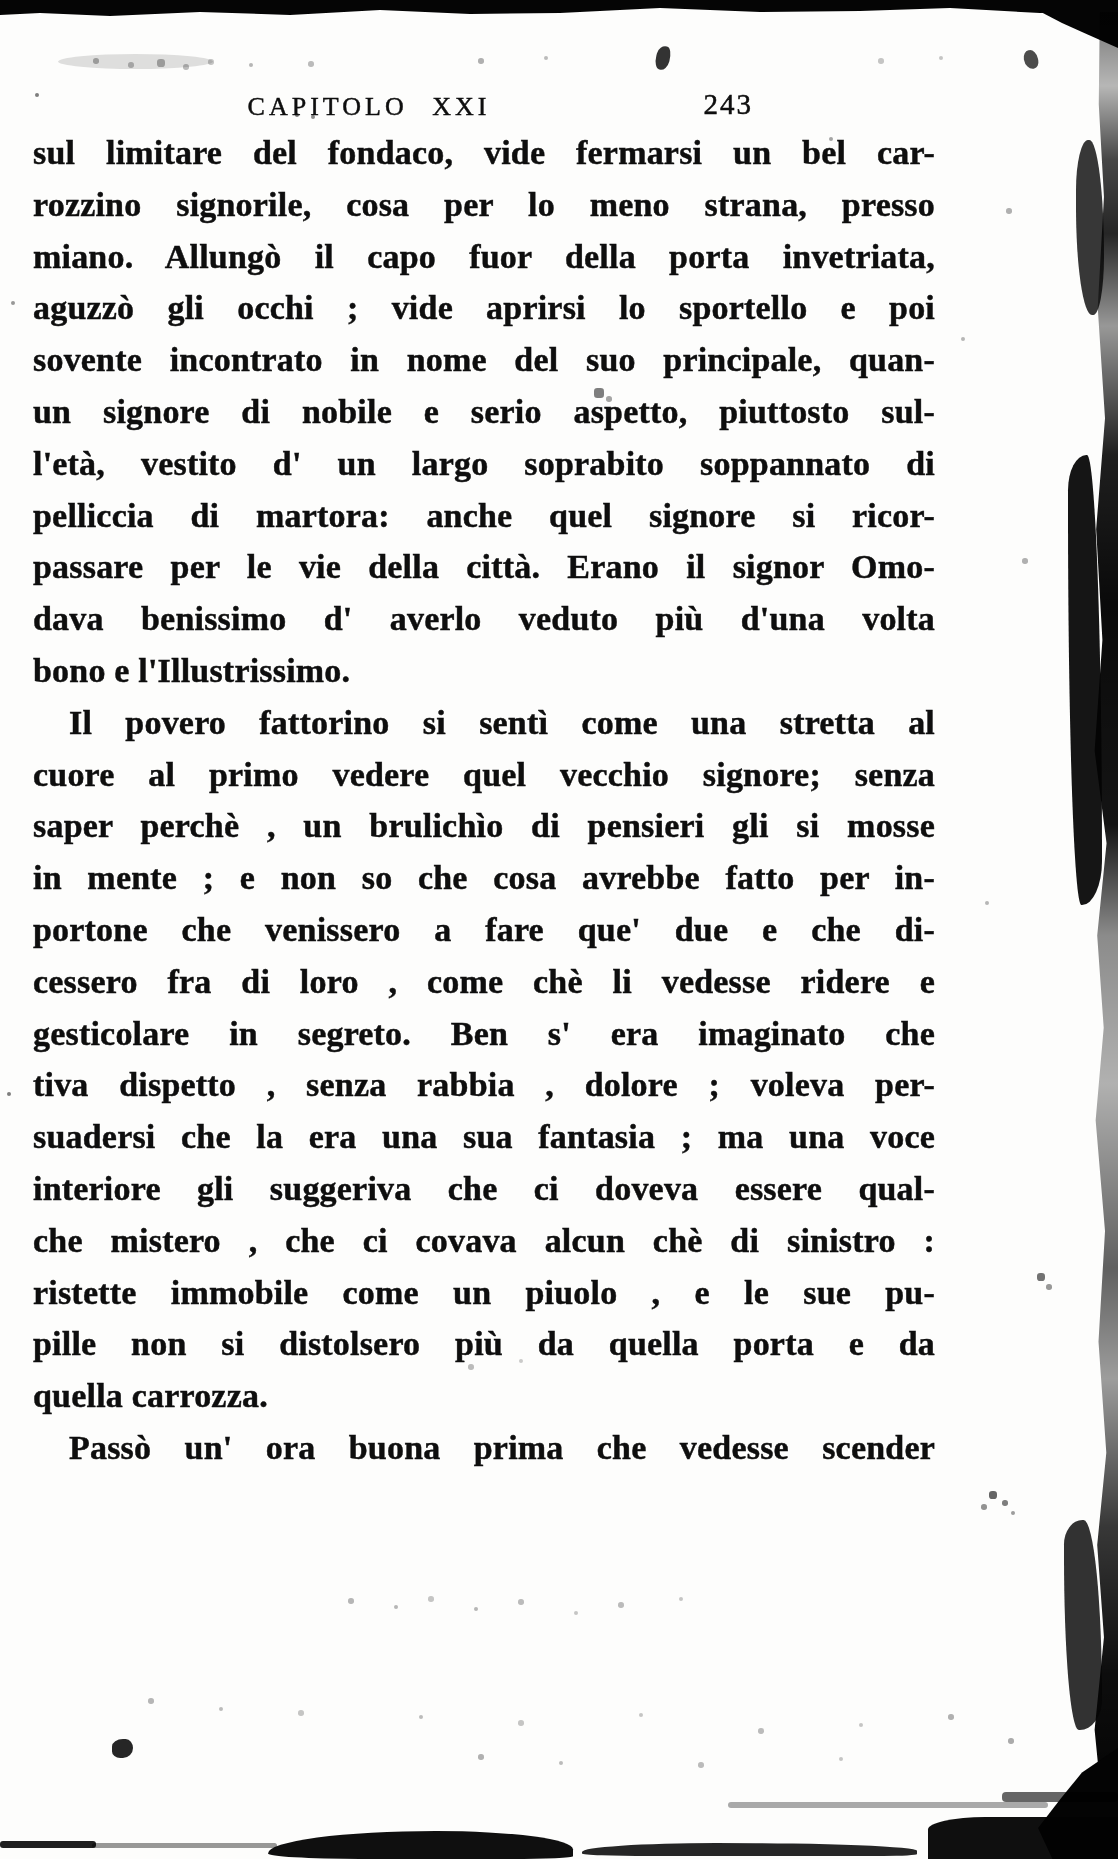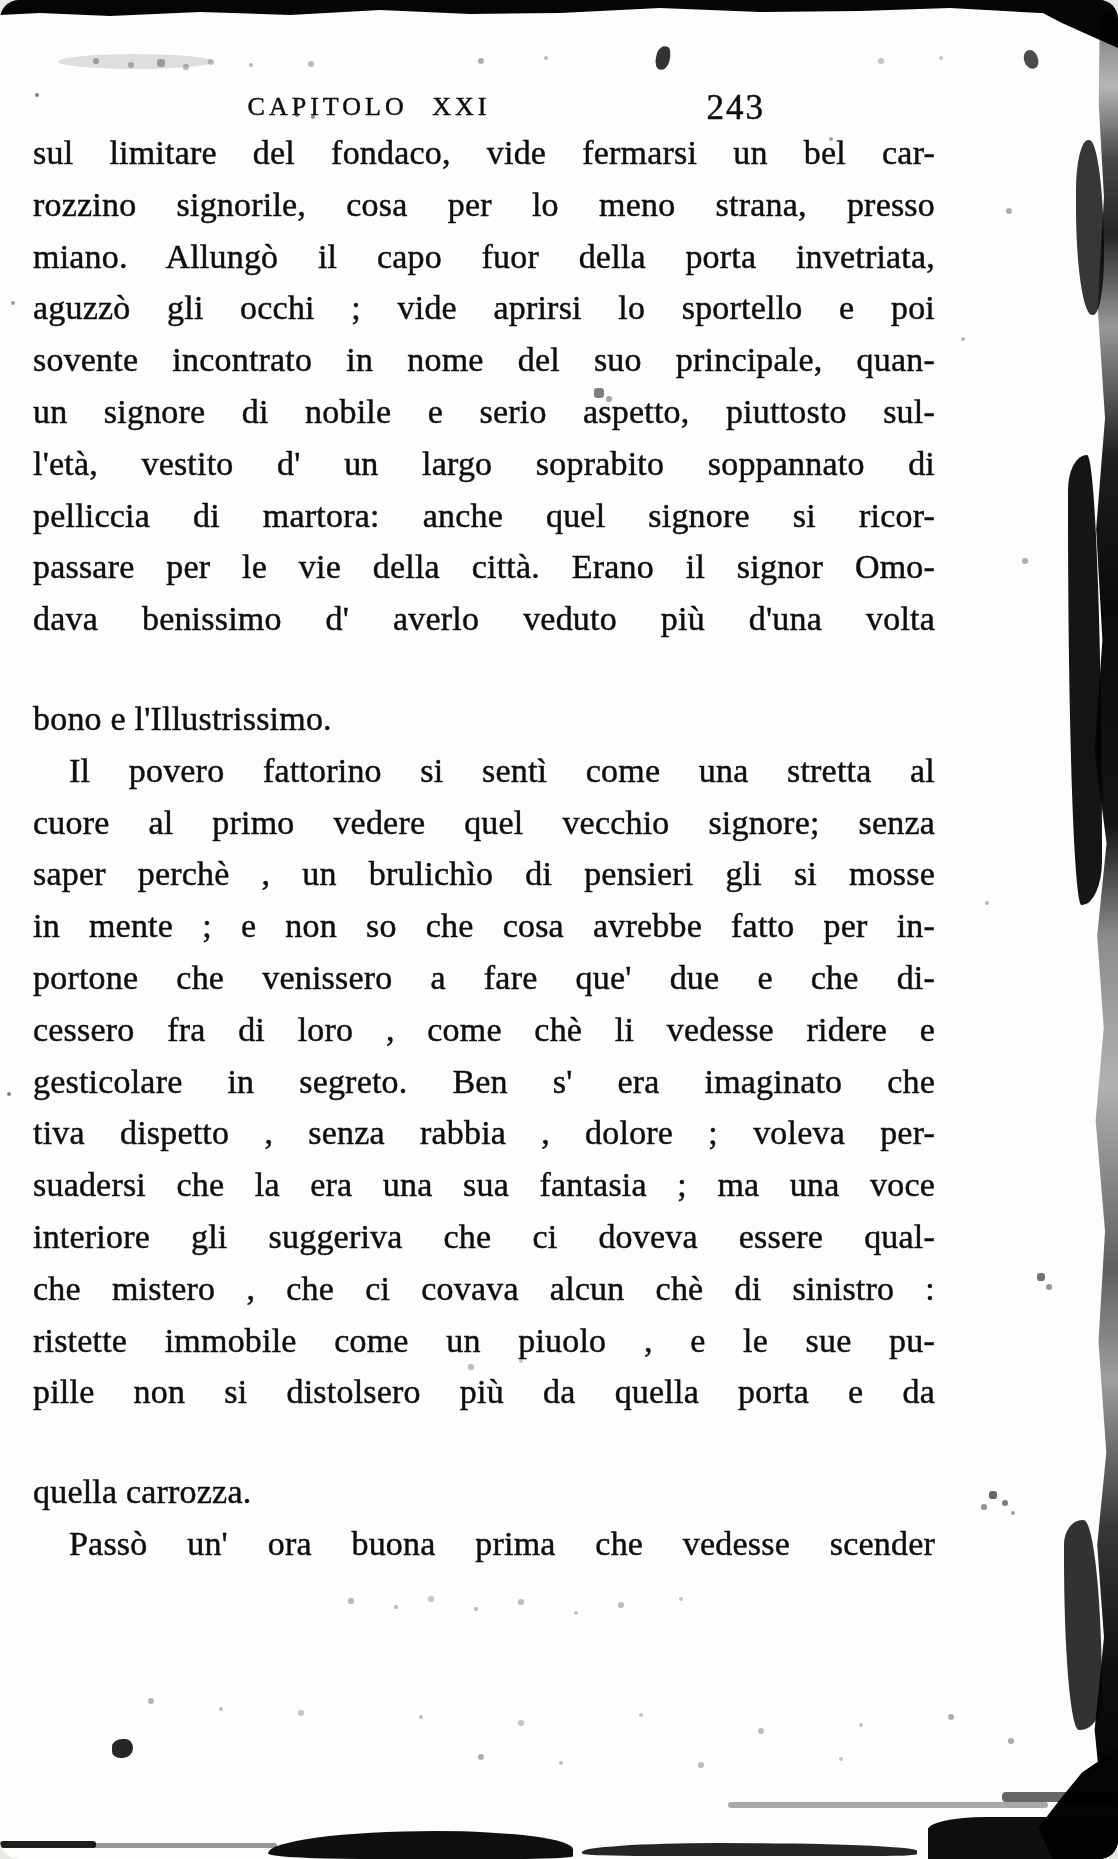--- a/index.html
+++ b/index.html
@@ -4,21 +4,20 @@
 <style>
   html,body{margin:0;padding:0;background:#e8e8e4;}
   .page{
     position:relative;
     width:1118px;height:1859px;
     background:#fefefdf0;
     background-color:#fdfdfc;
     overflow:hidden;
     font-family:"Liberation Serif","DejaVu Serif",serif;
     color:#0e0e0e;
-    border-radius:19px;
   }
 
   
   .top-bar{
     position:absolute;left:0;top:0;width:1118px;height:18px;background:#050505;
     clip-path:polygon(0 0,1118px 0,1118px 11px,1040px 13px,950px 8px,860px 11px,760px 12px,660px 8px,560px 13px,470px 14px,380px 10px,290px 15px,200px 12px,110px 16px,40px 13px,0 15px);
   }
   .top-right-wedge{
     position:absolute;right:0;top:0;width:80px;height:48px;background:#050505;
     clip-path:polygon(100% 0,100% 100%,62% 72%,30% 48%,0 22%,0 0);
@@ -84,34 +83,35 @@
   }
 
   
   .header{position:absolute;left:33px;top:88px;width:732px;height:40px;}
   .chapter{
     position:absolute;left:0;right:60px;top:4px;text-align:center;
     font-size:26px;letter-spacing:4px;word-spacing:14px;
     -webkit-text-stroke:.45px #0e0e0e;
   }
   .pagenum{
-    position:absolute;right:0;top:0;
-    font-size:35px;-webkit-text-stroke:.5px #0e0e0e;letter-spacing:2px;
+    position:absolute;right:12px;top:0;
+    font-size:29px;-webkit-text-stroke:.5px #0e0e0e;letter-spacing:2px;
   }
 
   
   .bodytext{position:absolute;left:33px;top:127px;width:902px;}
   .line{
     height:51.8px;line-height:51.8px;
     font-size:34px;letter-spacing:.2px;
     text-align:justify;text-align-last:justify;
     -webkit-text-stroke:.45px #0e0e0e;
     white-space:normal;
+    font-weight:bold;
   }
-  .line.para-end{text-align-last:left;margin-top:48px;}
+  .line.para-end{text-align-last:left;}
   .line.indent{text-indent:36px;}
 </style>
 </head>
 <body>
 
 <div class="page">
 
   <div class="top-bar"></div>
   <div class="top-right-wedge"></div>
   <div class="right-band"></div>

